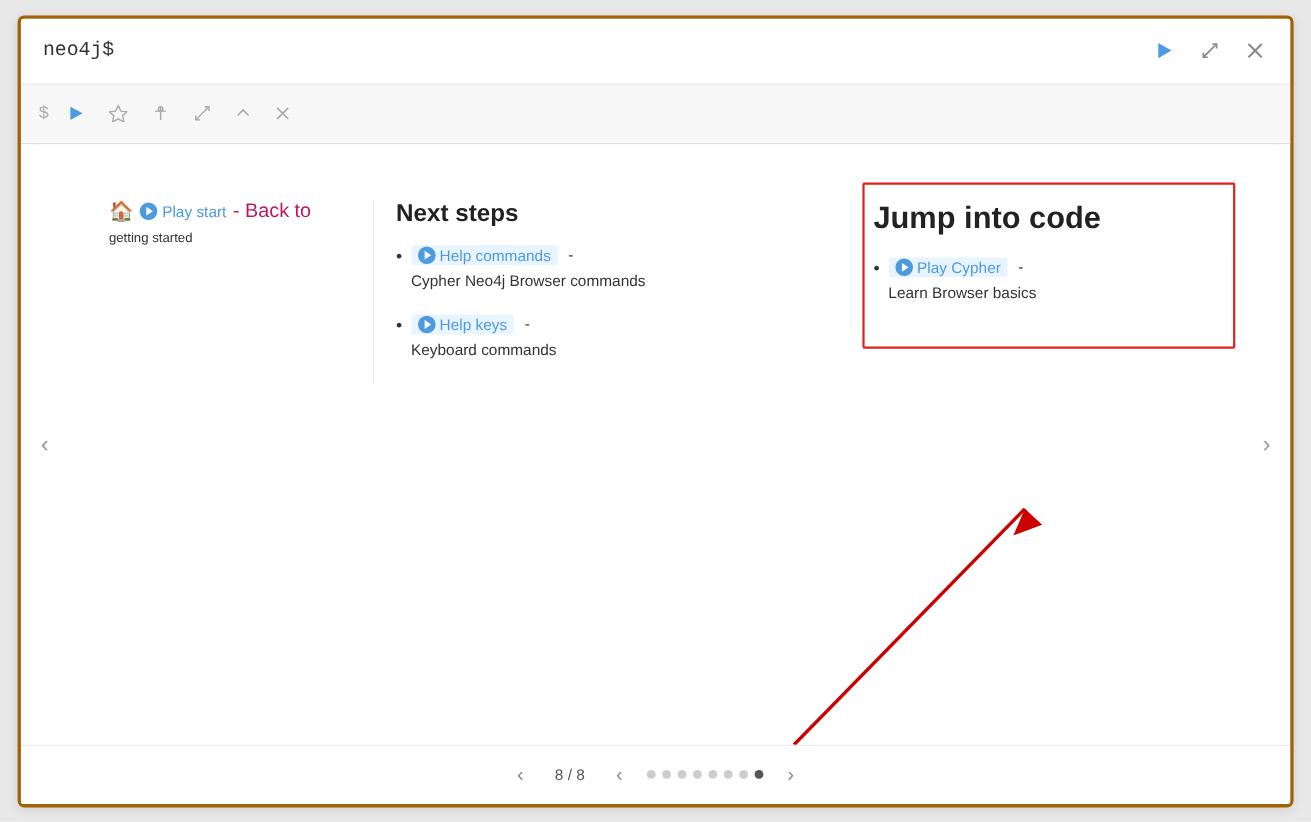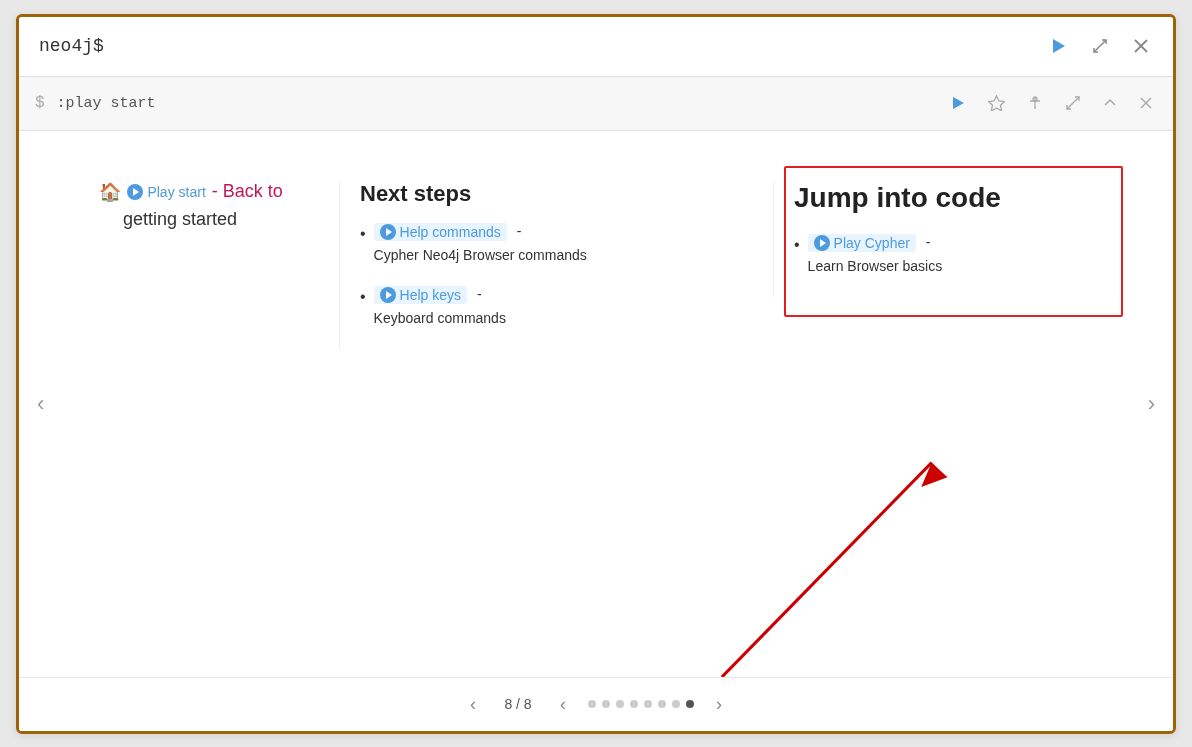--- a/index.html
+++ b/index.html
@@ -196,22 +196,21 @@
       border-bottom: 4px solid transparent;
       border-left: 6px solid #fff;
       margin-left: 2px;
     }
     .back-text {
       color: #be185d;
       font-size: 18px;
     }
     .getting-started {
       color: #333;
-      font-size: 18px;
-      margin-left: 24px;
+      font-size: 12px;
     }
 
     
     .section-title {
       font-size: 22px;
       font-weight: 600;
       color: #222;
       margin-bottom: 16px;
     }
     .step-list {
@@ -335,21 +334,20 @@
           <svg width="16" height="16" viewBox="0 0 16 16" stroke="#888" stroke-width="1.8">
               <line x1="2" y1="2" x2="14" y2="14"></line>
               <line x1="14" y1="2" x2="2" y2="14"></line>
             </svg>
         </button>
       </div>
     </div>
 
     <div class="command-bar">
       <span class="dollar-sign">$</span>
-      <span class="command-text">:play start</span>
       <div class="cmd-actions">
         <button class="icon-btn play-btn">
           <svg width="16" height="16" viewBox="0 0 16 16">
               <polygon points="3,2 14,8 3,14" fill="#4e9ade"></polygon>
             </svg>
         </button>
         <button class="icon-btn">
           <svg width="17" height="16" viewBox="0 0 17 16" fill="none" stroke="#aaa" stroke-width="1.3">
             <polygon points="8.5,1 10.9,6 16.5,6.6 12.5,10.3 13.7,16 8.5,13 3.3,16 4.5,10.3 0.5,6.6 6.1,6"></polygon>
           </svg>

